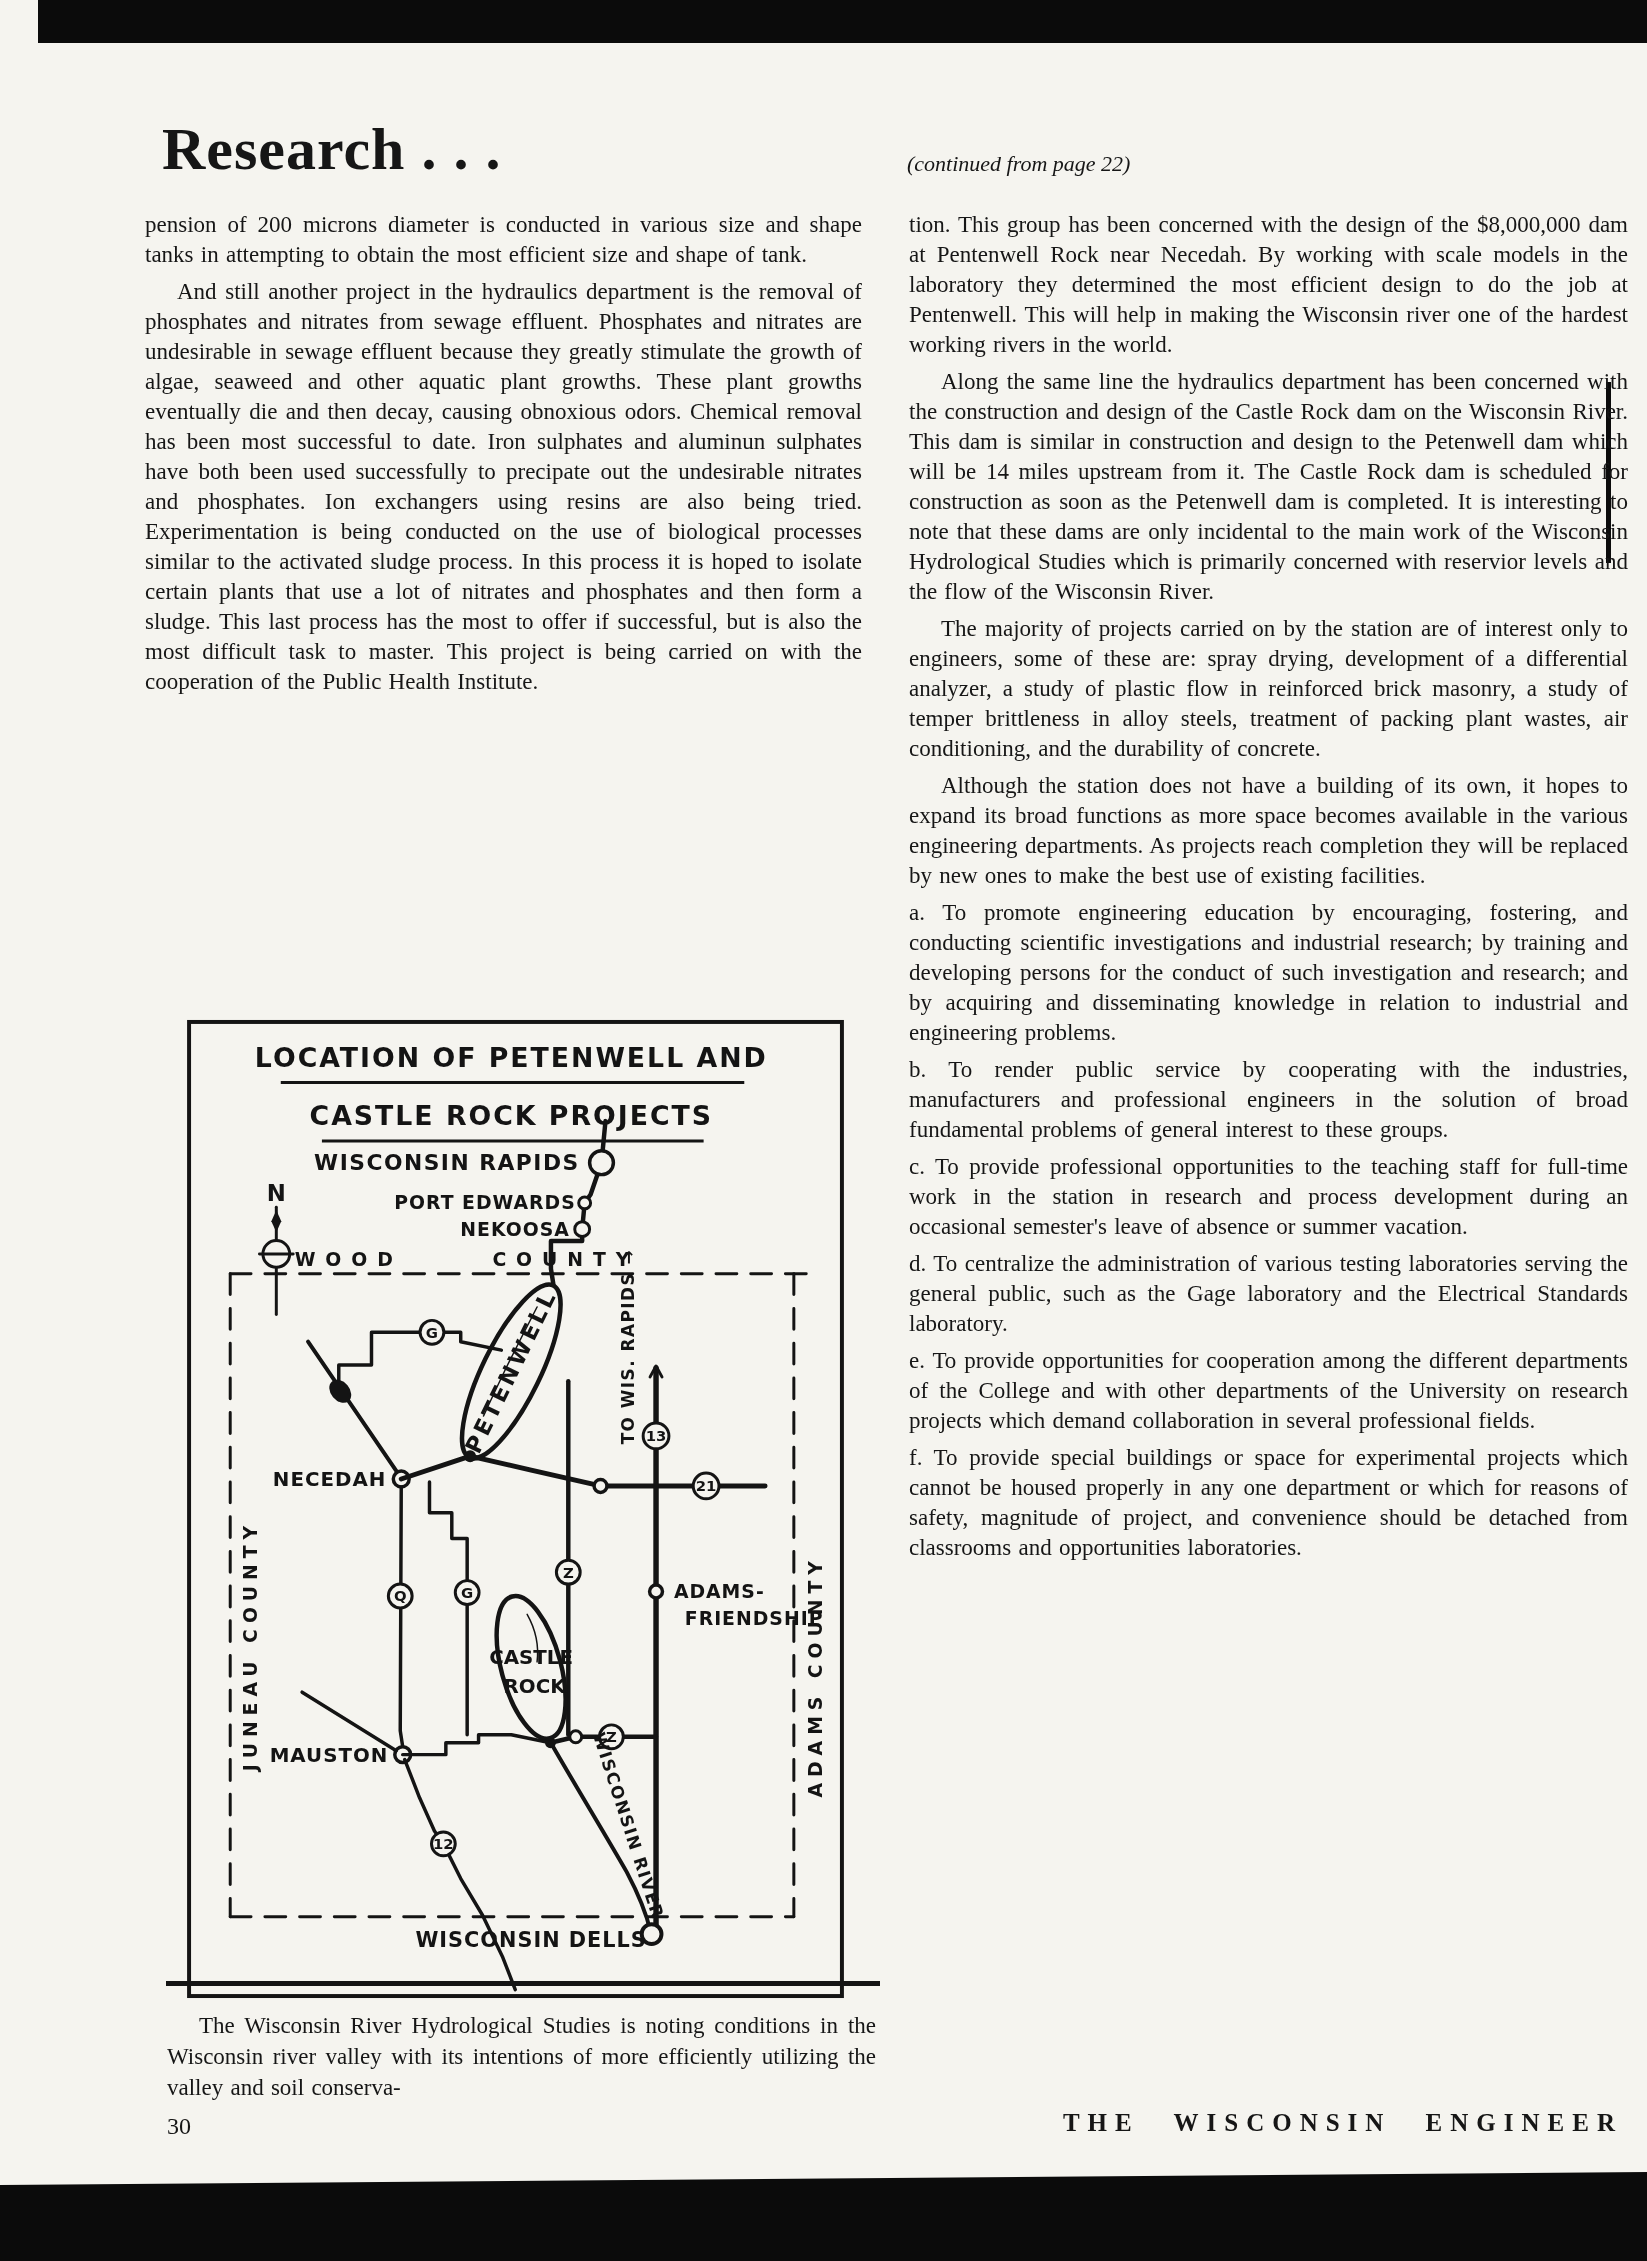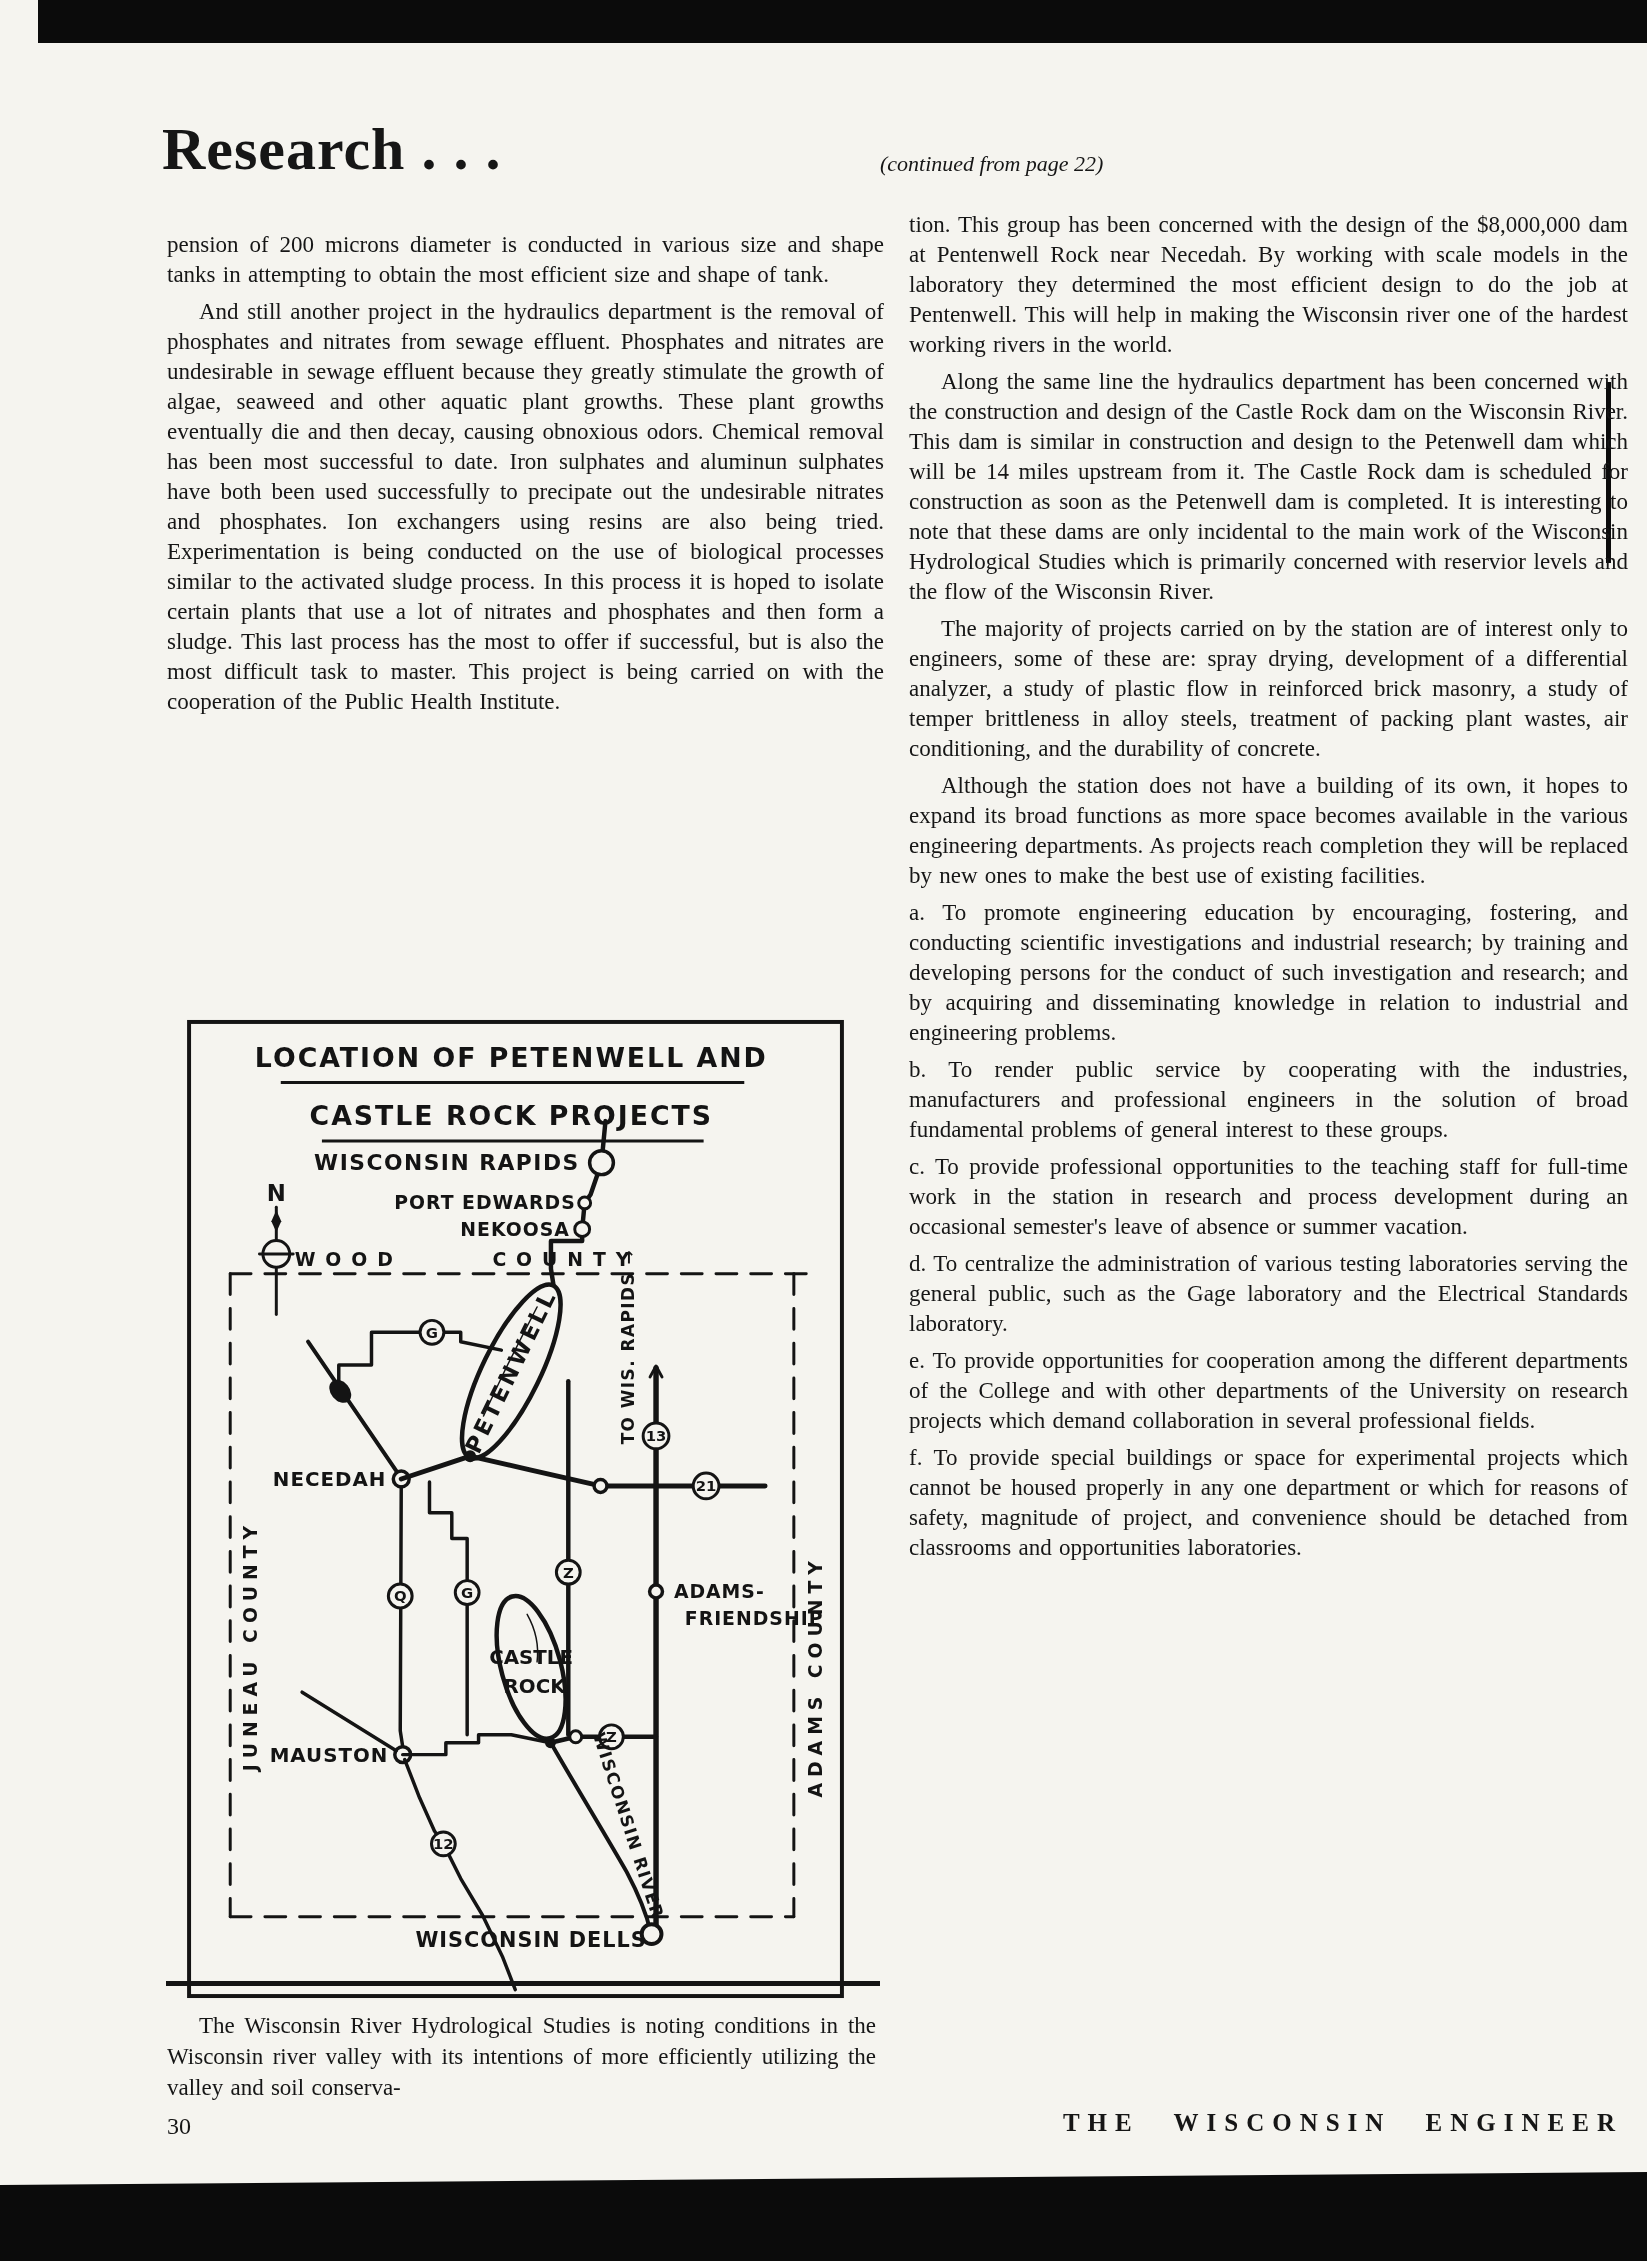--- a/index.html
+++ b/index.html
@@ -11,26 +11,26 @@
     color:#161616;
     overflow:hidden;
   }
   
   #top-bar{position:absolute;left:38px;top:0;width:1610px;height:43px;background:#0b0b0b;}
   #bottom-bar{position:absolute;left:0;top:2172px;width:1648px;height:90px;background:#0b0b0b;
               clip-path:polygon(0 13px,100% 0,100% 100%,0 100%);}
   #scan-mark{position:absolute;left:1606px;top:382px;width:4.5px;height:181px;background:#0b0b0b;}
 
   #page-title{position:absolute;left:162px;top:115px;font-size:60px;font-weight:bold;letter-spacing:1px;white-space:nowrap;}
-  #continued{position:absolute;left:880px;top:151px;font-style:italic;font-size:22px;white-space:nowrap;}
+  #continued{position:absolute;left:907px;top:151px;font-style:italic;font-size:22px;white-space:nowrap;}
 
   .col{position:absolute;top:210px;font-size:23px;line-height:30px;text-align:justify;word-spacing:1.5px;}
   .col p{margin:0 0 7px 0;}
   .col p.ind{text-indent:32px;}
-  #left-col{left:167px;width:717px;margin-top:20px;}
+  #left-col{left:145px;width:717px;}
   #right-col{left:909px;width:719px;}
 
   #figure{position:absolute;left:184px;top:1017px;width:663px;height:984px;text-align:center;}
   #figure svg{display:block;width:100%;height:100%;}
   .mt{font-family:"DejaVu Sans",sans-serif;font-weight:bold;fill:#141414;}
   .rd{stroke:#141414;fill:none;stroke-linecap:round;stroke-linejoin:round;}
   .lake{fill:#f5f4ef;stroke:#141414;}
   .nodec{fill:#f5f4ef;stroke:#141414;}
 
   #rule-below-figure{position:absolute;left:166px;top:1981px;width:714px;height:4.5px;background:#141414;}

